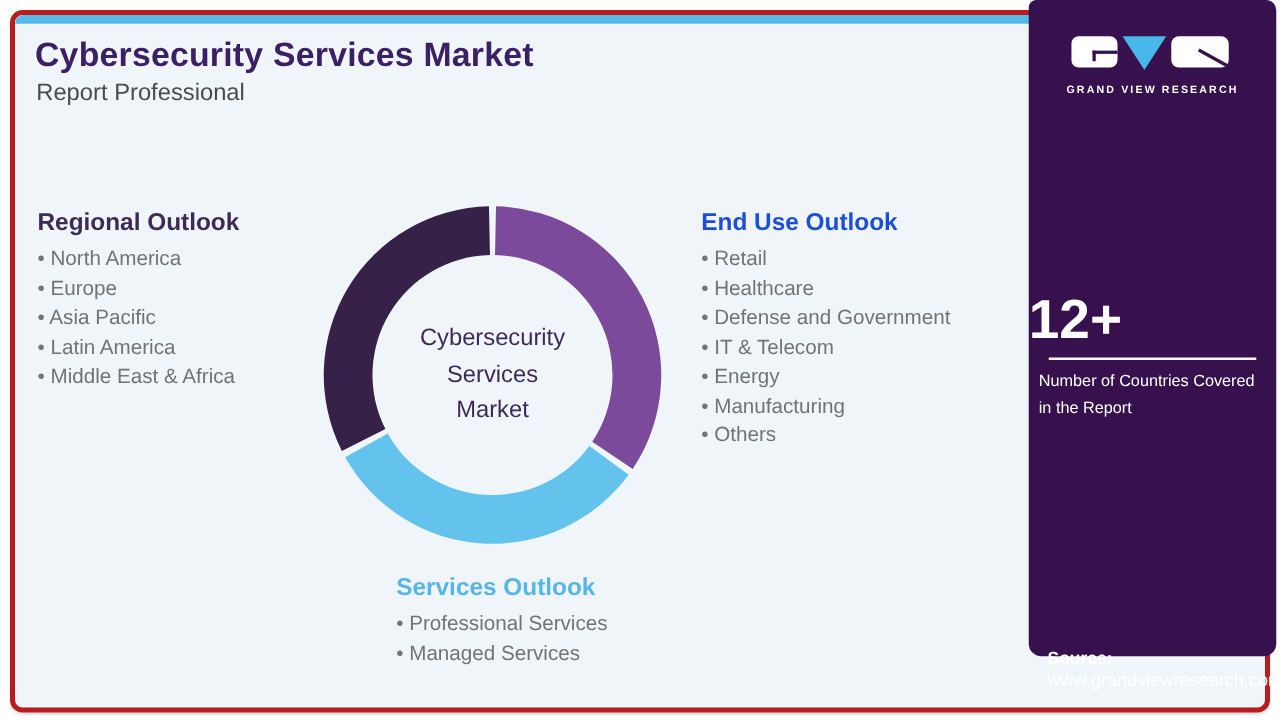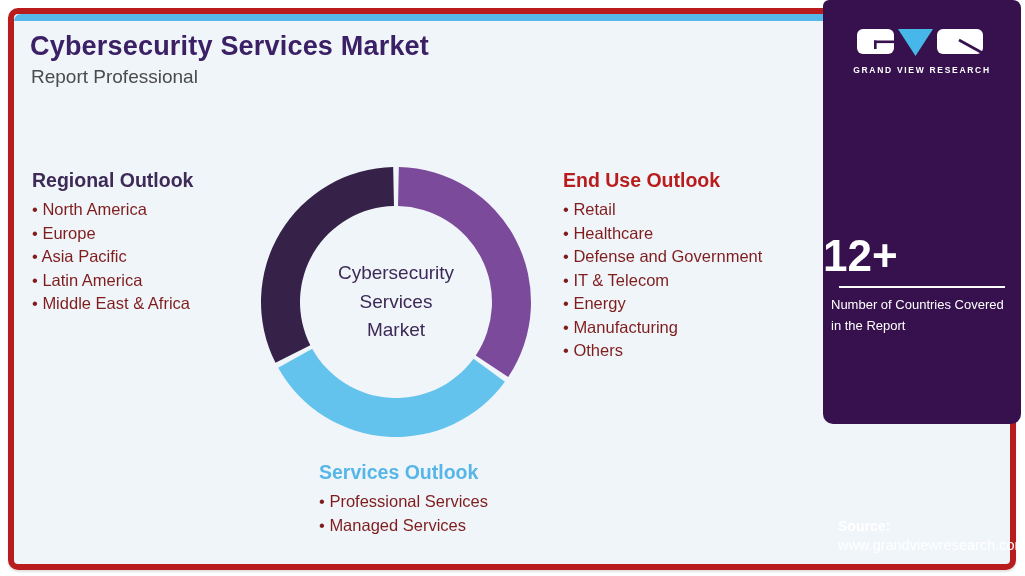--- a/index.html
+++ b/index.html
@@ -1,45 +1,45 @@
 <!DOCTYPE html>
 <html><head>
 <meta charset="utf-8">
 <style>
   html,body{margin:0;padding:0;background:#ffffff;font-family:"Liberation Sans",sans-serif;}
   .stage{position:relative;width:1025px;height:576px;background:#ffffff;overflow:hidden;}
 
   .card{position:absolute;left:8px;top:8px;width:1008px;height:562px;background:#f0f5fa;
-        border:6px solid #b91c1c;border-radius:10px;box-sizing:border-box;
+        border:4px solid #b91c1c;border-radius:10px;box-sizing:border-box;
         box-shadow:0 2px 2px rgba(0,0,0,.12);}
   .top-bar{position:absolute;left:0;top:0;width:100%;height:7px;background:#55b8e8;
         border-radius:10px 10px 0 0;}
 
   .title{position:absolute;left:16px;top:17px;margin:0;font-size:27px;font-weight:bold;
         color:#3b2065;letter-spacing:.2px;}
   .subtitle{position:absolute;left:17px;top:52px;font-size:19px;color:#4b4b4b;}
 
   .outlook{position:absolute;}
   .outlook-heading{margin:0;font-size:19.5px;font-weight:bold;}
   .regional{left:18px;top:155px;}
   .regional .outlook-heading{color:#3d2a57;}
   .end-use{left:549px;top:155px;}
-  .end-use .outlook-heading{color:#b91c1c;}
+  .end-use .outlook-heading{color:#1d4ed8;}
   .services{left:305px;top:447px;}
   .services .outlook-heading{color:#56b6e8;}
 
   .bullet-list{list-style:none;margin:6px 0 0;padding:0;}
-  .bullet-item{font-size:16.5px;line-height:23.5px;color:#7f1d1d;}
+  .bullet-item{font-size:16.5px;line-height:23.5px;color:#737373;}
   .bullet-item::before{content:"• ";}
 
   .donut-svg{position:absolute;left:242px;top:148px;}
   .donut-label{position:absolute;left:382px;top:288px;transform:translate(-50%,-50%);
         width:128px;text-align:center;font-size:19px;line-height:28.5px;color:#3d2a57;}
 
-  .sidebar{position:absolute;left:823px;top:0;width:198px;height:424px;background:#36114d;
+  .sidebar{position:absolute;left:823px;top:0;width:198px;height:525px;background:#36114d;
         border-radius:6px 8px 10px 10px;color:#ffffff;}
   .logo{position:absolute;left:50%;transform:translateX(-50%);top:27px;width:156px;text-align:center;}
   .logo-text{margin-top:4px;font-size:8.5px;font-weight:bold;letter-spacing:1.7px;
         color:#ffffff;white-space:nowrap;}
   .stat{position:absolute;top:234px;left:0;right:0;text-align:left;}
   .stat-value{font-size:44px;font-weight:bold;line-height:1;}
   .stat-divider{width:166px;margin:8px auto 7px;border-top:2px solid #ffffff;height:0;}
   .stat-label{font-size:13px;line-height:20.5px;width:182px;margin:0 auto;}
   .source{position:absolute;left:15px;top:518px;}
   .source-label{font-size:14px;font-weight:bold;margin-bottom:3px;}

